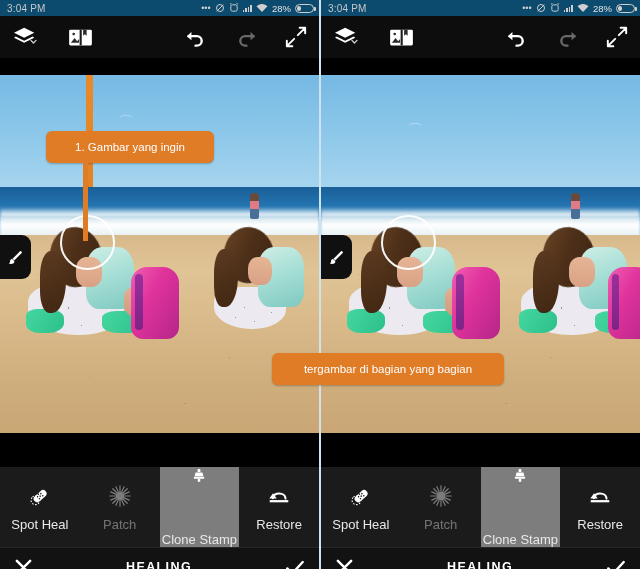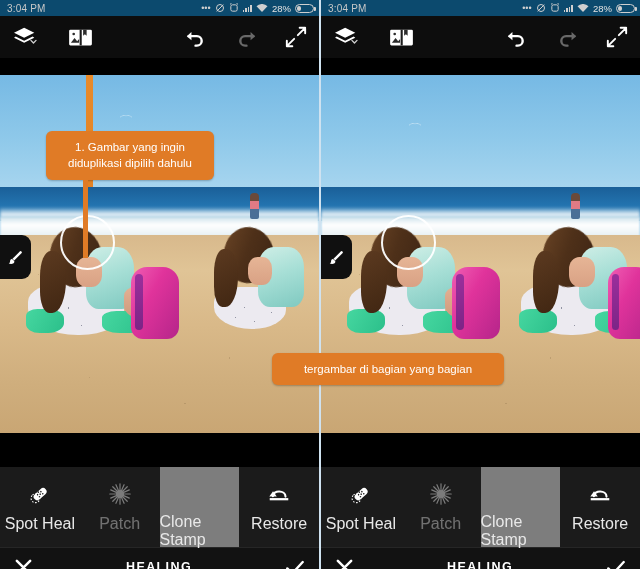--- a/index.html
+++ b/index.html
@@ -170,21 +170,21 @@
   
   .toolsbar{
     height:80px; background:#1b1b1b; display:flex; align-items:stretch;
   }
   .tool{
     flex:1; display:flex; flex-direction:column; align-items:center; justify-content:center;
     gap:8px; cursor:pointer; color:#e8e8e8;
   }
   .tool.selected{ background:#7d7d7d;gap:48px; }
   .tool.disabled{ opacity:.42; }
-  .tool-label{ font-size:16px; }
+  .tool-label{ font-size:13px; }
 
   .actionbar{
     height:39px; background:#121212; display:flex; align-items:center;
     justify-content:space-between; padding:0 14px; border-top:1px solid #262626;
   }
   .action-title{ color:#fff; font-size:12.5px; font-weight:bold; letter-spacing:1.4px;}
   .act-btn{ cursor:pointer; display:flex; align-items:center;}
   .blackstrip{ height:34px; background:#000; }
   .topblack{ height:17px; background:#000; }
 </style>
@@ -311,21 +311,20 @@
 
       <div class="brush-tab" style="top:160px;">
         <svg width="17" height="17" viewBox="0 0 20 20">
           <path d="M15.6 2.4 a2 2 0 0 1 2 2 L8.5 13.6 l-2-2 Z" fill="#fff"></path>
           <path d="M6.3 12 l1.9 1.9 c1 1 .3 2.6 -1 3.2 c-1.6 .8 -4.2 .6 -5.2 -.4 c1.6 -.3 1.5 -2 1.7 -3 c.2 -1.2 1.6 -2.5 2.6 -1.7 Z" fill="#fff"></path>
         </svg>
       </div>
 
       <div class="callout c1" style="left:46px; top:28px; width:168px;margin-top:28px;">
         <div>1. Gambar yang ingin</div>
-        <div>diduplikasi dipilih dahulu</div>
         <span class="tail"></span>
       </div>
     </div>
 
     <div class="blackstrip"></div>
 
     <div class="toolsbar">
       <div class="tool">
         <svg width="26" height="26" viewBox="0 0 28 28">
           <g transform="rotate(-42 14 14)">

